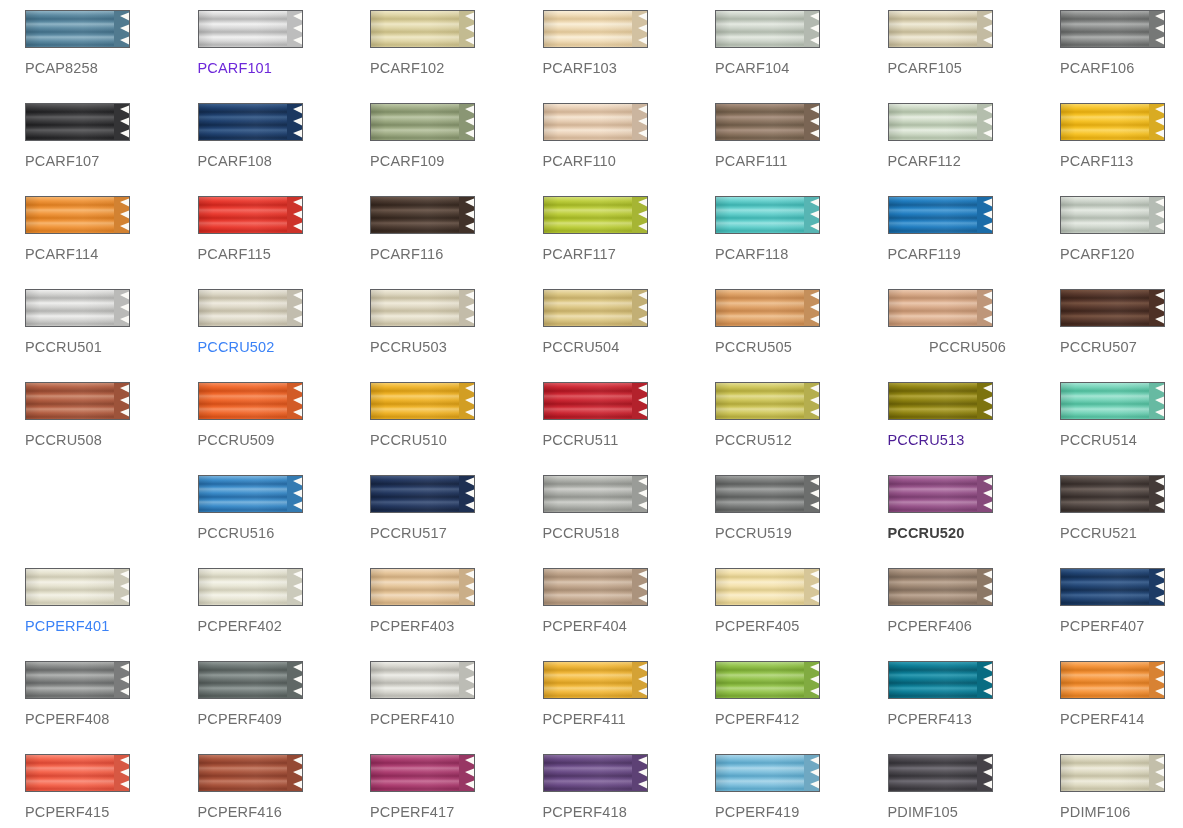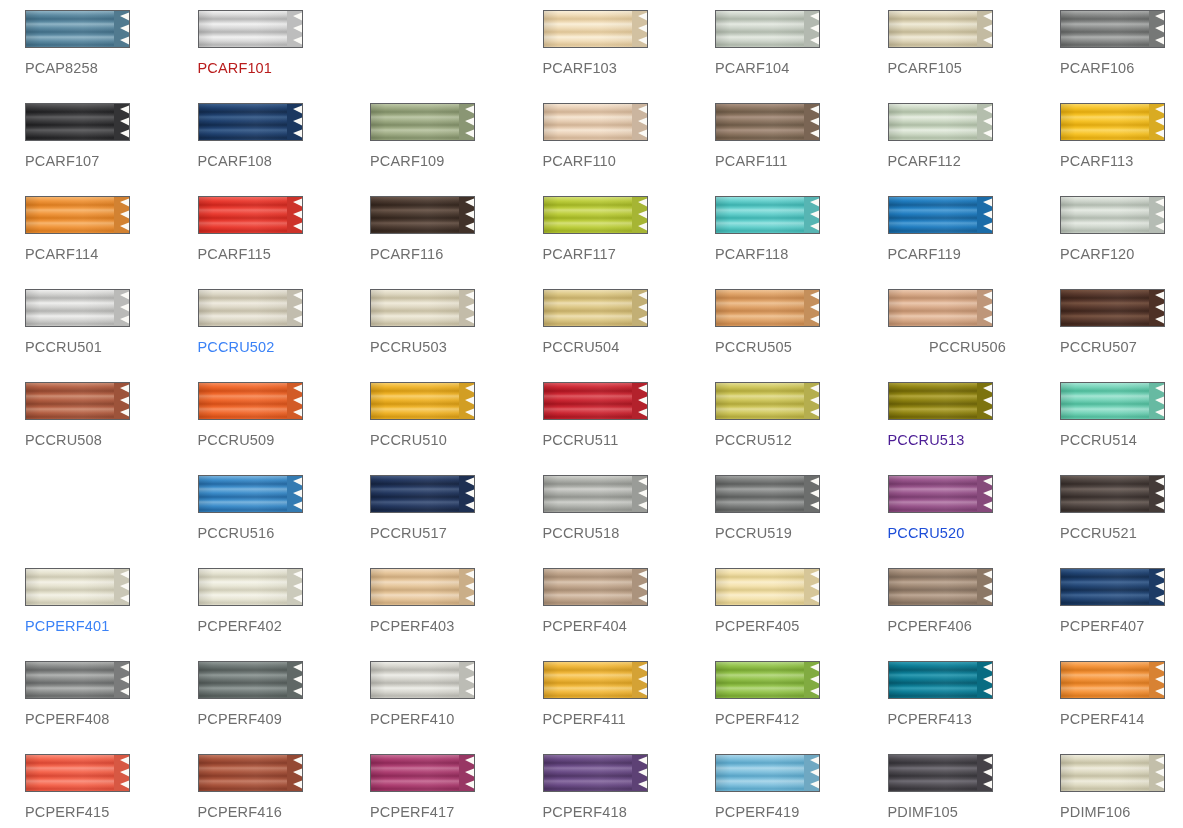--- a/index.html
+++ b/index.html
@@ -90,21 +90,33 @@
     <div class="swatch-cell" style="left: 197.5px; top: 10px;">
       <div class="swatch-sample" style="width: 105px; height: 38px; border-color: rgb(95, 96, 99);">
         <div class="swatch-fabric" style="background-image: linear-gradient(to right, rgba(0, 0, 0, 0.1) 0%, rgba(0, 0, 0, 0) 14%, rgba(255, 255, 255, 0.05) 55%, rgba(0, 0, 0, 0.06) 100%), repeating-linear-gradient(rgb(242, 242, 242) 0px, rgb(216, 216, 216) 4px, rgb(180, 180, 180) 8px, rgb(216, 216, 216) 11px, rgb(242, 242, 242) 13px); background-color: rgb(216, 216, 216);"></div>
         <div class="swatch-edge" style="background: rgb(251, 250, 246);">
           <svg class="swatch-edge-shape" viewBox="0 0 16 40" preserveAspectRatio="none">
             <path d="M0,0 L16,0 L16,2 L6,6 L16,11 L16,14 L6,18 L16,23 L16,26 L6,30 L16,35 L16,40 L0,40 Z" fill="#d8d8d8"></path>
             <path d="M0,0 L16,0 L16,2 L6,6 L16,11 L16,14 L6,18 L16,23 L16,26 L6,30 L16,35 L16,40 L0,40 Z" fill="rgba(0,0,0,0.12)"></path>
           </svg>
         </div>
       </div>
-      <div class="swatch-label" style="color: #b91c1c;">PCARF101</div>
+      <div class="swatch-label" style="color: #6d28d9;">PCARF101</div>
+    </div>
+    <div class="swatch-cell" style="left: 370px; top: 10px;">
+      <div class="swatch-sample" style="width: 105px; height: 38px; border-color: rgb(95, 96, 99);">
+        <div class="swatch-fabric" style="background-image: linear-gradient(to right, rgba(0, 0, 0, 0.1) 0%, rgba(0, 0, 0, 0) 14%, rgba(255, 255, 255, 0.05) 55%, rgba(0, 0, 0, 0.06) 100%), repeating-linear-gradient(rgb(239, 232, 198) 0px, rgb(223, 213, 166) 4px, rgb(198, 186, 131) 8px, rgb(223, 213, 166) 11px, rgb(239, 232, 198) 13px); background-color: rgb(223, 213, 166);"></div>
+        <div class="swatch-edge" style="background: rgb(251, 250, 246);">
+          <svg class="swatch-edge-shape" viewBox="0 0 16 40" preserveAspectRatio="none">
+            <path d="M0,0 L16,0 L16,2 L6,6 L16,11 L16,14 L6,18 L16,23 L16,26 L6,30 L16,35 L16,40 L0,40 Z" fill="#dfd5a6"></path>
+            <path d="M0,0 L16,0 L16,2 L6,6 L16,11 L16,14 L6,18 L16,23 L16,26 L6,30 L16,35 L16,40 L0,40 Z" fill="rgba(0,0,0,0.12)"></path>
+          </svg>
+        </div>
+      </div>
+      <div class="swatch-label" style="color: rgb(110, 110, 110);">PCARF102</div>
     </div>
     <div class="swatch-cell" style="left: 542.5px; top: 10px;">
       <div class="swatch-sample" style="width: 105px; height: 38px; border-color: rgb(95, 96, 99);">
         <div class="swatch-fabric" style="background-image: linear-gradient(to right, rgba(0, 0, 0, 0.1) 0%, rgba(0, 0, 0, 0) 14%, rgba(255, 255, 255, 0.05) 55%, rgba(0, 0, 0, 0.06) 100%), repeating-linear-gradient(rgb(250, 239, 216) 0px, rgb(240, 220, 184) 4px, rgb(221, 195, 149) 8px, rgb(240, 220, 184) 11px, rgb(250, 239, 216) 13px); background-color: rgb(240, 220, 184);"></div>
         <div class="swatch-edge" style="background: rgb(251, 250, 246);">
           <svg class="swatch-edge-shape" viewBox="0 0 16 40" preserveAspectRatio="none">
             <path d="M0,0 L16,0 L16,2 L6,6 L16,11 L16,14 L6,18 L16,23 L16,26 L6,30 L16,35 L16,40 L0,40 Z" fill="#f0dcb8"></path>
             <path d="M0,0 L16,0 L16,2 L6,6 L16,11 L16,14 L6,18 L16,23 L16,26 L6,30 L16,35 L16,40 L0,40 Z" fill="rgba(0,0,0,0.12)"></path>
           </svg>
         </div>
@@ -534,21 +546,21 @@
     <div class="swatch-cell" style="left: 887.5px; top: 475px;">
       <div class="swatch-sample" style="width: 105px; height: 38px; border-color: rgb(95, 96, 99);">
         <div class="swatch-fabric" style="background-image: linear-gradient(to right, rgba(0, 0, 0, 0.1) 0%, rgba(0, 0, 0, 0) 14%, rgba(255, 255, 255, 0.05) 55%, rgba(0, 0, 0, 0.06) 100%), repeating-linear-gradient(rgb(185, 131, 174) 0px, rgb(153, 85, 140) 4px, rgb(122, 60, 111) 8px, rgb(153, 85, 140) 11px, rgb(185, 131, 174) 13px); background-color: rgb(153, 85, 140);"></div>
         <div class="swatch-edge" style="background: rgb(251, 250, 246);">
           <svg class="swatch-edge-shape" viewBox="0 0 16 40" preserveAspectRatio="none">
             <path d="M0,0 L16,0 L16,2 L6,6 L16,11 L16,14 L6,18 L16,23 L16,26 L6,30 L16,35 L16,40 L0,40 Z" fill="#99558c"></path>
             <path d="M0,0 L16,0 L16,2 L6,6 L16,11 L16,14 L6,18 L16,23 L16,26 L6,30 L16,35 L16,40 L0,40 Z" fill="rgba(0,0,0,0.12)"></path>
           </svg>
         </div>
       </div>
-      <div class="swatch-label" style="color: #1d4ed8;">PCCRU520</div>
+      <div class="swatch-label" style="color: #404040; font-weight: bold;">PCCRU520</div>
     </div>
     <div class="swatch-cell" style="left: 1060px; top: 475px;">
       <div class="swatch-sample" style="width: 105px; height: 38px; border-color: rgb(95, 96, 99);">
         <div class="swatch-fabric" style="background-image: linear-gradient(to right, rgba(0, 0, 0, 0.1) 0%, rgba(0, 0, 0, 0) 14%, rgba(255, 255, 255, 0.05) 55%, rgba(0, 0, 0, 0.06) 100%), repeating-linear-gradient(rgb(109, 97, 91) 0px, rgb(78, 68, 64) 4px, rgb(53, 44, 41) 8px, rgb(78, 68, 64) 11px, rgb(109, 97, 91) 13px); background-color: rgb(78, 68, 64);"></div>
         <div class="swatch-edge" style="background: rgb(251, 250, 246);">
           <svg class="swatch-edge-shape" viewBox="0 0 16 40" preserveAspectRatio="none">
             <path d="M0,0 L16,0 L16,2 L6,6 L16,11 L16,14 L6,18 L16,23 L16,26 L6,30 L16,35 L16,40 L0,40 Z" fill="#4e4440"></path>
             <path d="M0,0 L16,0 L16,2 L6,6 L16,11 L16,14 L6,18 L16,23 L16,26 L6,30 L16,35 L16,40 L0,40 Z" fill="rgba(0,0,0,0.12)"></path>
           </svg>
         </div>

